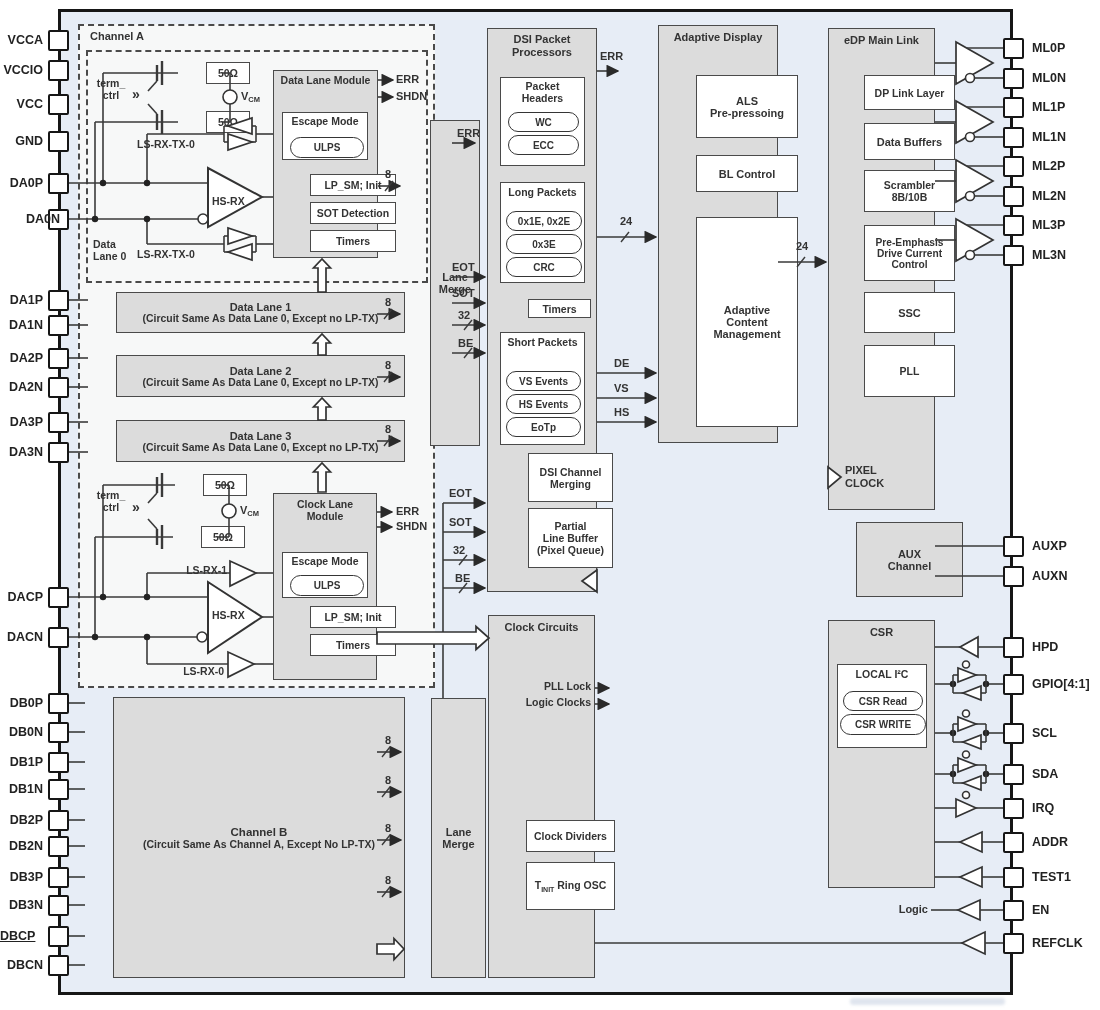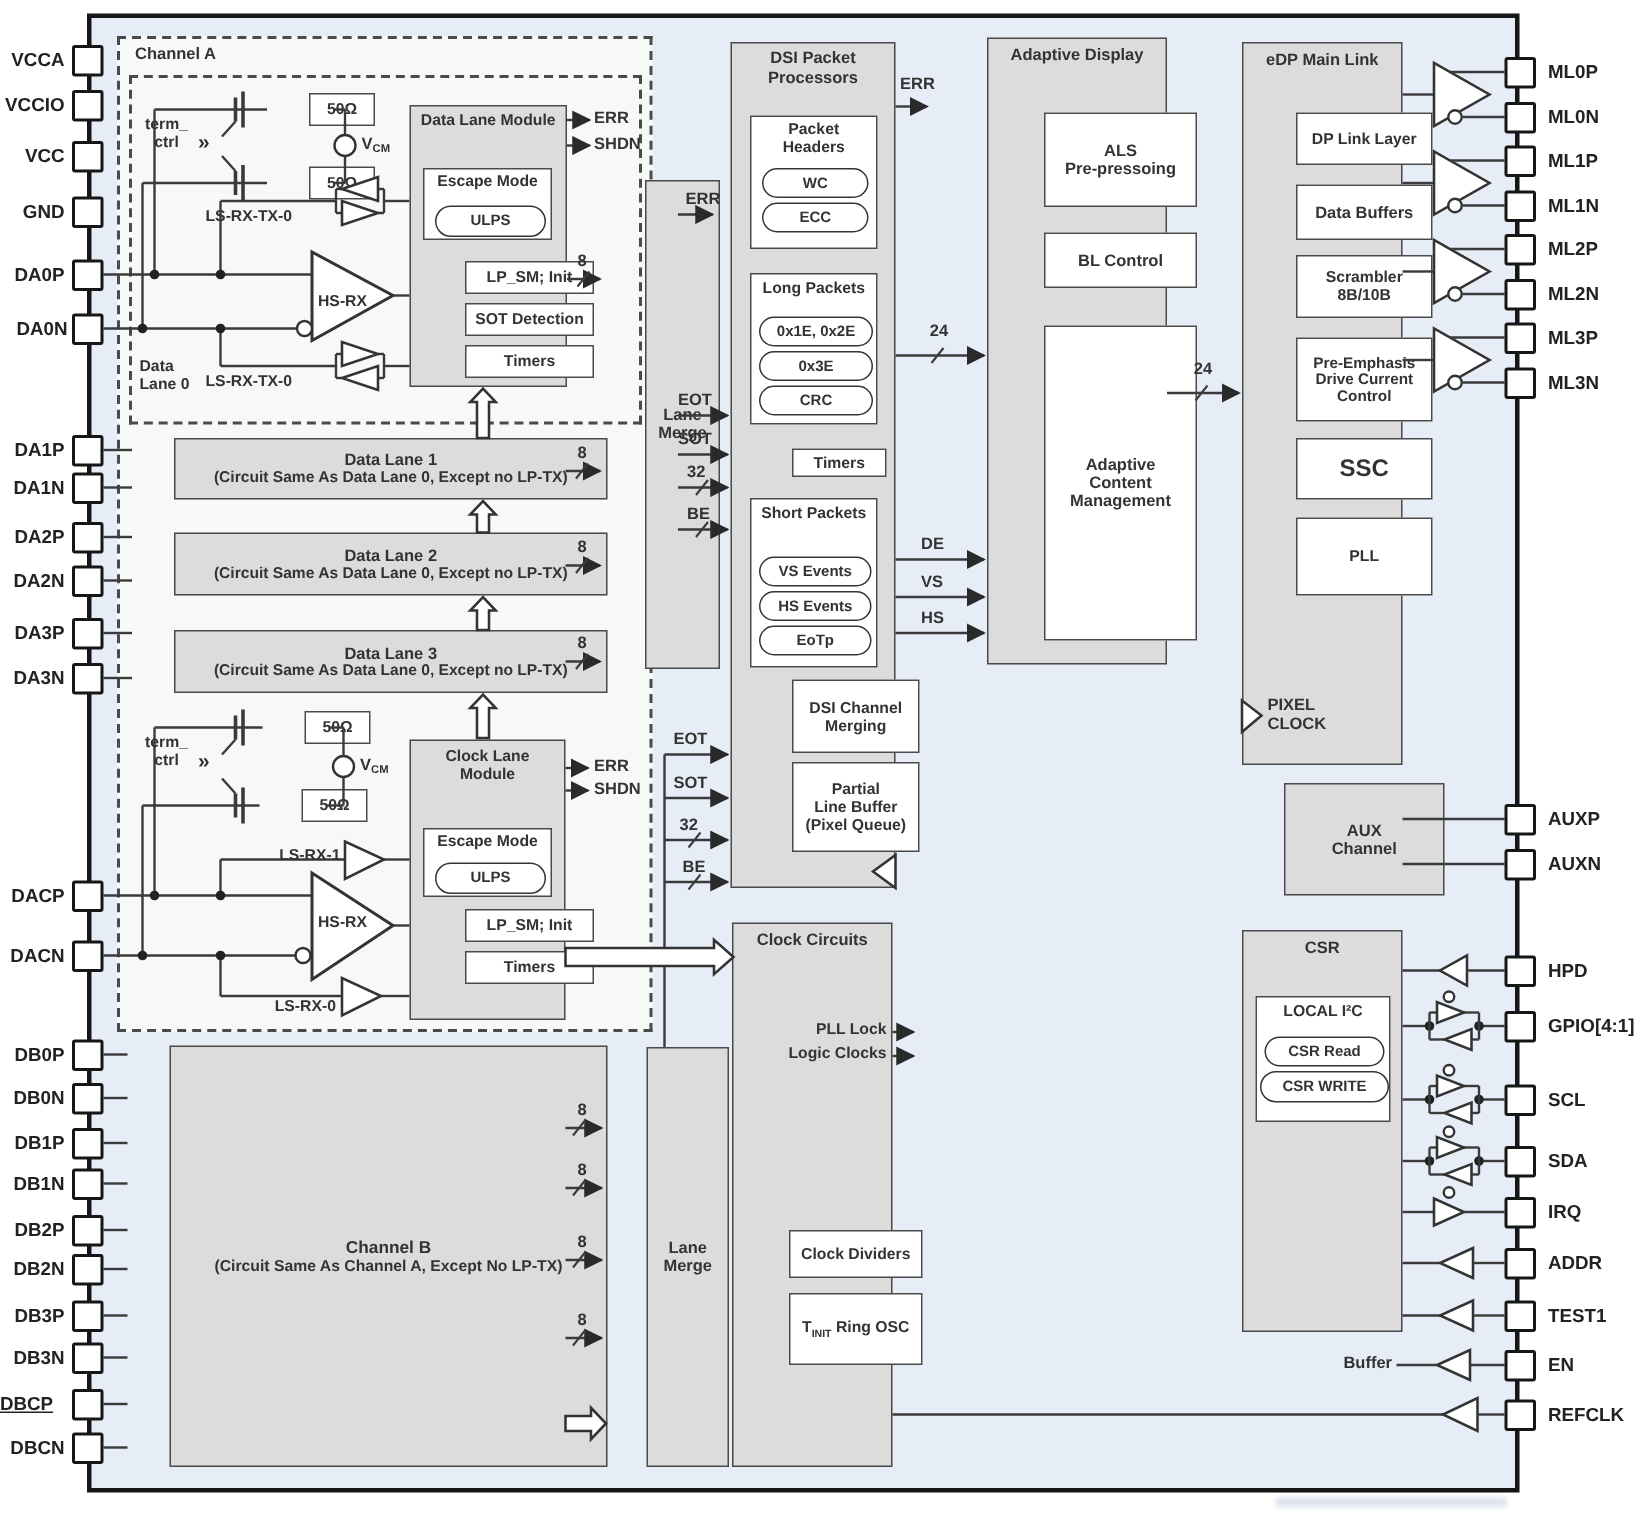--- a/index.html
+++ b/index.html
@@ -136,21 +136,21 @@
   <div class="white cc" style="left:836px;top:123px;width:91px;height:37px;font-size:11px;font-weight:700;">Data Buffers</div>
   <div class="white cc" style="left:836px;top:170px;width:91px;height:42px;">
     <span class="pre" style="font-size:10.5px;font-weight:700;">Scrambler
 8B/10B</span>
   </div>
   <div class="white cc" style="left:836px;top:225px;width:91px;height:56px;">
     <span class="pre" style="font-size:10.2px;font-weight:700;">Pre-Emphasis
 Drive Current
 Control</span>
   </div>
-  <div class="white cc" style="left:836px;top:292px;width:91px;height:41px;font-size:16px;font-weight:700;">SSC</div>
+  <div class="white cc" style="left:836px;top:292px;width:91px;height:41px;font-size:11px;font-weight:700;">SSC</div>
   <div class="white cc" style="left:836px;top:345px;width:91px;height:52px;font-size:10.5px;font-weight:700;">PLL</div>
 
   <div class="white" style="left:837px;top:664px;width:90px;height:84px;"></div>
   <div class="pill" style="left:843px;top:691px;width:78px;height:18px;">CSR Read</div>
   <div class="pill" style="left:840px;top:714px;width:84px;height:19px;">CSR WRITE</div>
 
   <div class="white cc" style="left:498px;top:820px;width:89px;height:32px;font-size:10.5px;font-weight:700;">Clock Dividers</div>
   <div class="white cc" style="left:498px;top:862px;width:89px;height:48px;">
     <span style="font-size:10.5px;font-weight:700;"><span>T</span><sub style="font-size:7px;">INIT</sub><span> Ring OSC</span></span>
   </div>
@@ -501,34 +501,34 @@
 
   <div class="lbl" style="left:488px;top:621px;width:107px;text-align:center;">Clock Circuits</div>
   <div class="lbl" style="left:531px;top:681px;width:60px;text-align:right;font-size:10.5px;">PLL Lock</div>
   <div class="lbl" style="left:516px;top:697px;width:75px;text-align:right;font-size:10.5px;">Logic Clocks</div>
 
   <div class="lbl" style="left:382px;top:734px;width:12px;text-align:center;">8</div>
   <div class="lbl" style="left:382px;top:774px;width:12px;text-align:center;">8</div>
   <div class="lbl" style="left:382px;top:822px;width:12px;text-align:center;">8</div>
   <div class="lbl" style="left:382px;top:874px;width:12px;text-align:center;">8</div>
 
-  <div class="lbl" style="left:878px;top:903px;width:50px;text-align:right;">Buffer</div>
+  <div class="lbl" style="left:878px;top:903px;width:50px;text-align:right;">Logic</div>
 
 <div class="pin" style="left: 48px; top: 29.5px;"></div>
     <div class="pinlbl" style="left: 0px; width: 43px; text-align: right; top: 34px;">VCCA</div>
     <div class="pin" style="left: 48px; top: 59.5px;"></div>
     <div class="pinlbl" style="left: 0px; width: 43px; text-align: right; top: 64px;">VCCIO</div>
     <div class="pin" style="left: 48px; top: 93.5px;"></div>
     <div class="pinlbl" style="left: 0px; width: 43px; text-align: right; top: 98px;">VCC</div>
     <div class="pin" style="left: 48px; top: 130.5px;"></div>
     <div class="pinlbl" style="left: 0px; width: 43px; text-align: right; top: 135px;">GND</div>
     <div class="pin" style="left: 48px; top: 172.5px;"></div>
     <div class="pinlbl" style="left: 0px; width: 43px; text-align: right; top: 177px;">DA0P</div>
     <div class="pin" style="left: 48px; top: 208.5px;"></div>
-    <div class="pinlbl" style="left: 0px; width: 60px; top: 213px; margin-left: 11px;">DA0N</div>
+    <div class="pinlbl" style="left: 0px; width: 60px; text-align: right; top: 213px;">DA0N</div>
     <div class="pin" style="left: 48px; top: 289.5px;"></div>
     <div class="pinlbl" style="left: 0px; width: 43px; text-align: right; top: 294px;">DA1P</div>
     <div class="pin" style="left: 48px; top: 314.5px;"></div>
     <div class="pinlbl" style="left: 0px; width: 43px; text-align: right; top: 319px;">DA1N</div>
     <div class="pin" style="left: 48px; top: 347.5px;"></div>
     <div class="pinlbl" style="left: 0px; width: 43px; text-align: right; top: 352px;">DA2P</div>
     <div class="pin" style="left: 48px; top: 376.5px;"></div>
     <div class="pinlbl" style="left: 0px; width: 43px; text-align: right; top: 381px;">DA2N</div>
     <div class="pin" style="left: 48px; top: 411.5px;"></div>
     <div class="pinlbl" style="left: 0px; width: 43px; text-align: right; top: 416px;">DA3P</div>

